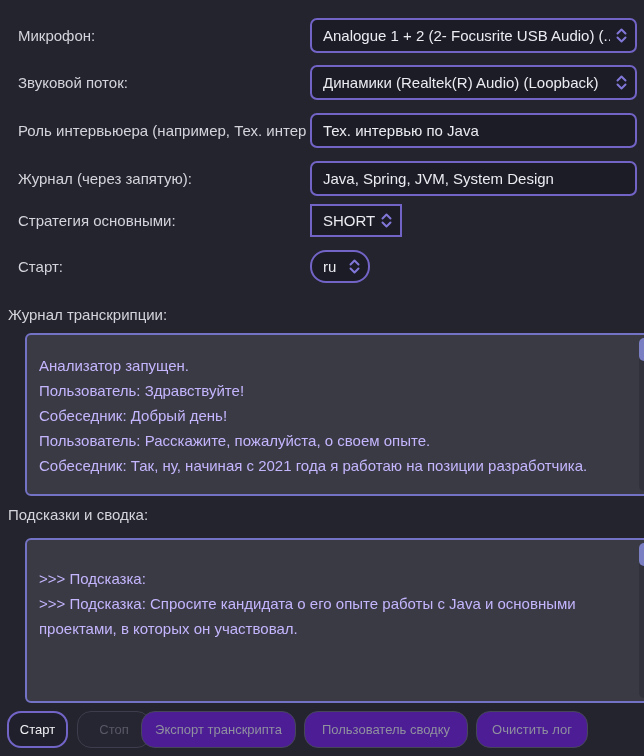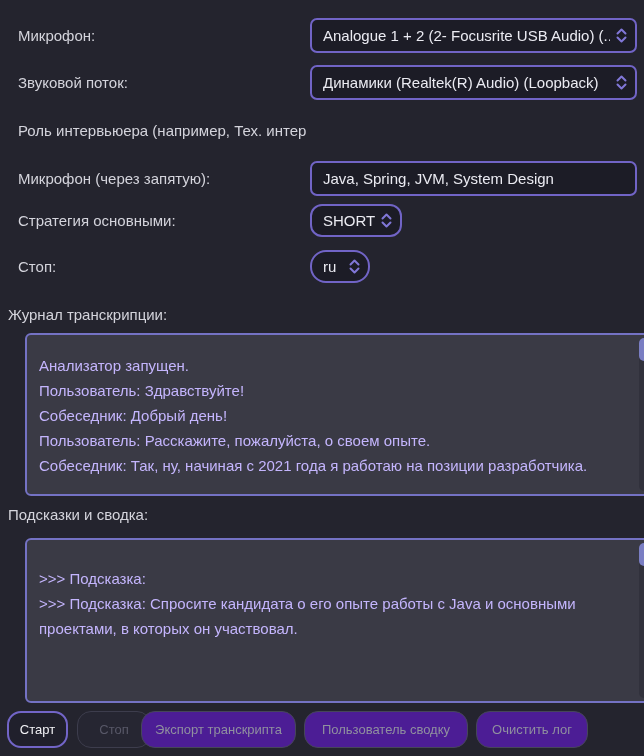--- a/index.html
+++ b/index.html
@@ -113,38 +113,39 @@
       <svg width="11" height="7" viewBox="0 0 11 7">
           <path d="M1.5 5.5 L5.5 1.5 L9.5 5.5" fill="none" stroke="#8177d8" stroke-width="2" stroke-linecap="round" stroke-linejoin="round"></path>
         </svg>
       <svg width="11" height="7" viewBox="0 0 11 7">
           <path d="M1.5 1.5 L5.5 5.5 L9.5 1.5" fill="none" stroke="#8177d8" stroke-width="2" stroke-linecap="round" stroke-linejoin="round"></path>
         </svg>
     </span>
   </div>
 
   <div class="row-label" style="top:113px">Роль интервьюера (например, Тех. интер...</div>
+  <input class="text-field" style="top: 113px;" type="text" value="Тех. интервью по Java">
 
-  <div class="row-label" style="top:161px">Микрофон (через запятую):</div>
+  <div class="row-label" style="top:161px">Журнал (через запятую):</div>
   <input class="text-field" style="top: 161px;" type="text" value="Java, Spring, JVM, System Design">
 
   <div class="row-label" style="top:204px;height:33px">Стратегия основными:</div>
-  <div class="field" style="top:204px;width:92px;height:33px;border-radius:12px">
+  <div class="field" style="top:204px;width:92px;height:33px;border-radius:0">
     <span class="value">SHORT</span>
     <span class="spinner">
       <svg width="11" height="7" viewBox="0 0 11 7">
           <path d="M1.5 5.5 L5.5 1.5 L9.5 5.5" fill="none" stroke="#8177d8" stroke-width="2" stroke-linecap="round" stroke-linejoin="round"></path>
         </svg>
       <svg width="11" height="7" viewBox="0 0 11 7">
           <path d="M1.5 1.5 L5.5 5.5 L9.5 1.5" fill="none" stroke="#8177d8" stroke-width="2" stroke-linecap="round" stroke-linejoin="round"></path>
         </svg>
     </span>
   </div>
 
-  <div class="row-label" style="top:250px;height:33px">Стоп:</div>
+  <div class="row-label" style="top:250px;height:33px">Старт:</div>
   <div class="field" style="top:250px;width:60px;height:33px;border-radius:16px">
     <span class="value">ru</span>
     <span class="spinner" style="padding-left:4px">
       <svg width="11" height="7" viewBox="0 0 11 7">
           <path d="M1.5 5.5 L5.5 1.5 L9.5 5.5" fill="none" stroke="#8177d8" stroke-width="2" stroke-linecap="round" stroke-linejoin="round"></path>
         </svg>
       <svg width="11" height="7" viewBox="0 0 11 7">
           <path d="M1.5 1.5 L5.5 5.5 L9.5 1.5" fill="none" stroke="#8177d8" stroke-width="2" stroke-linecap="round" stroke-linejoin="round"></path>
         </svg>
     </span>

